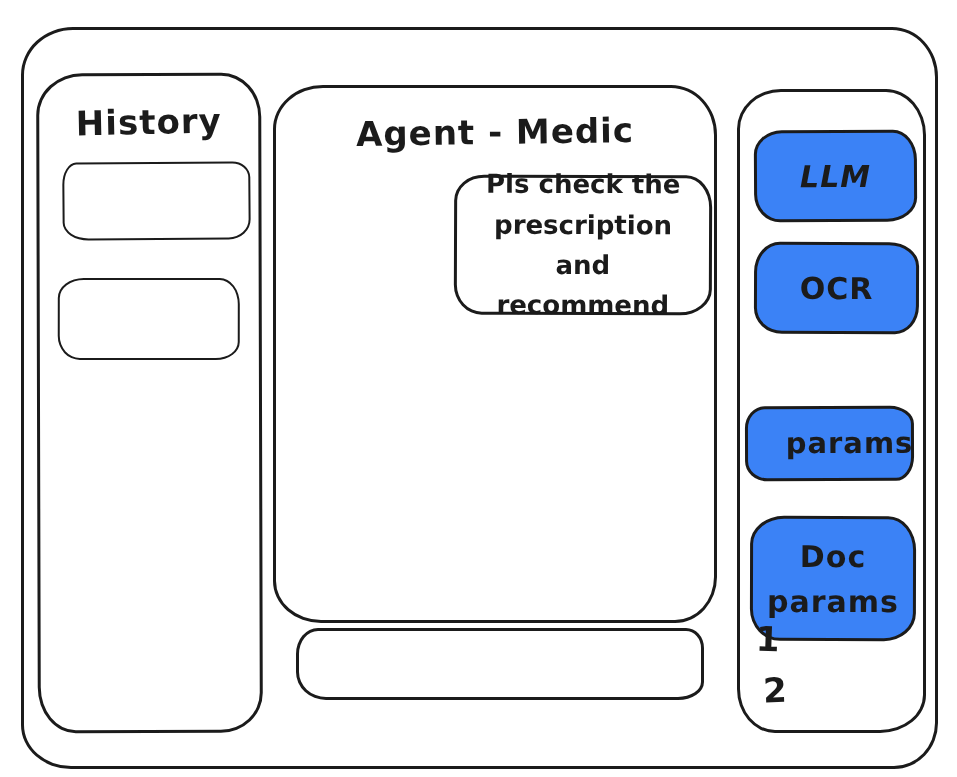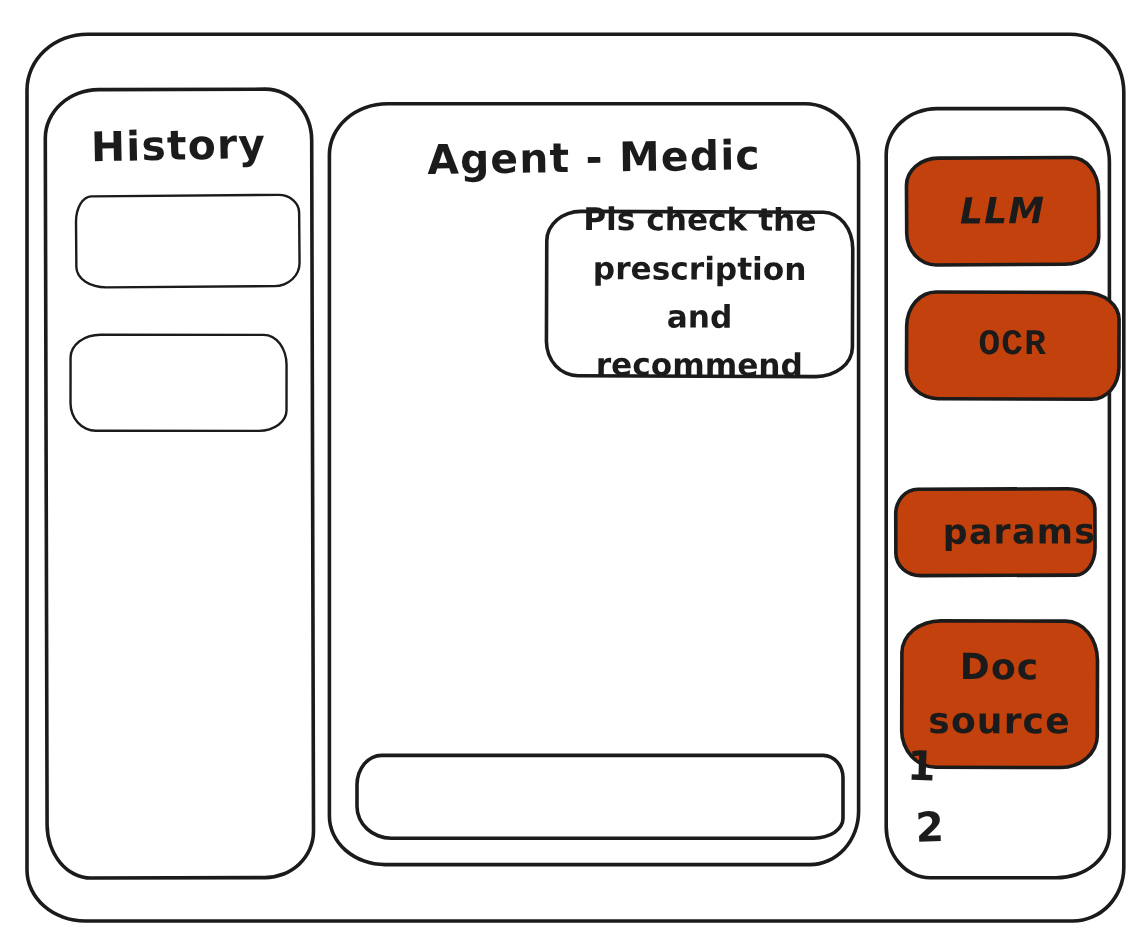--- a/index.html
+++ b/index.html
@@ -49,21 +49,21 @@
     transform: rotate(-0.3deg);
   }
   .history-item-2 {
     left: 18px; top: 202px; width: 182px; height: 82px;
     border-radius: 26px 20px 24px 22px / 20px 26px 18px 24px;
     transform: rotate(0.2deg);
   }
 
   
   .chat-panel {
-    left: 273px; top: 75px; width: 444px; height: 637px;
+    left: 273px; top: 75px; width: 444px; height: 538px;
     border-radius: 50px 46px 42px 48px / 44px 50px 46px 42px;
   }
   .chat-title {
     position: absolute; left: 0; top: 24px; width: 100%;
     text-align: center; font-size: 34px; font-weight: bold;
     letter-spacing: 1px; transform: rotate(-0.8deg);
   }
   .bubble {
     position: absolute; border: 3px solid #1b1b1b; background: #fff;
     display: flex; align-items: center; justify-content: center;
@@ -88,35 +88,34 @@
     font-family: "DejaVu Sans", sans-serif; font-size: 24px;
     padding: 0 18px; outline: none;
   }
 
   
   .tools-panel {
     left: 737px; top: 79px; width: 189px; height: 644px;
     border-radius: 44px 40px 46px 38px / 40px 46px 38px 44px;
   }
   .tool-btn {
-    position: absolute; border: 3px solid #1b1b1b; background: #c2410c;
+    position: absolute; border: 3px solid #1b1b1b; background: #3b82f6;
     display: flex; align-items: center; justify-content: center;
     text-align: center; font-size: 30px; font-weight: bold;
     letter-spacing: 1px; cursor: pointer; line-height: 1.5;
   }
   .tool-btn-llm {
     left: 14px; top: 38px; width: 163px; height: 92px;
     border-radius: 28px 24px 30px 26px / 24px 30px 24px 28px;
     transform: rotate(-0.3deg); font-style: italic;
   }
   .tool-btn-ocr {
-    left: 14px; top: 150px; width: 180px; height: 92px;
+    left: 14px; top: 150px; width: 165px; height: 92px;
     border-radius: 26px 30px 24px 28px / 30px 24px 28px 26px;
     transform: rotate(0.2deg);
-    font-family: Liberation Mono, monospace;
   }
   .tool-btn-params {
     left: 5px; top: 314px; width: 169px; height: 75px;
     border-radius: 20px 24px 18px 22px / 22px 18px 24px 20px;
     transform: rotate(-0.2deg); font-size: 29px; padding-left: 40px;
   }
   .tool-btn-doc {
     left: 10px; top: 424px; width: 166px; height: 125px;
     border-radius: 34px 28px 32px 30px / 28px 34px 28px 32px;
     transform: rotate(0.15deg); padding: 4px 14px;
@@ -149,20 +148,20 @@
     <input class="chat-input" type="text" value="" style="">
   </div>
 
   <div class="sketch tools-panel">
     <div class="tool-btn tool-btn-llm">LLM</div>
 
     <div class="tool-btn tool-btn-ocr">OCR</div>
 
     <div class="tool-btn tool-btn-params">params</div>
 
-    <div class="tool-btn tool-btn-doc">Doc source</div>
+    <div class="tool-btn tool-btn-doc">Doc params</div>
 
     <div class="doc-num doc-num-1">1</div>
 
     <div class="doc-num doc-num-2">2</div>
   </div>
 
 </div>
 
 </body></html>

